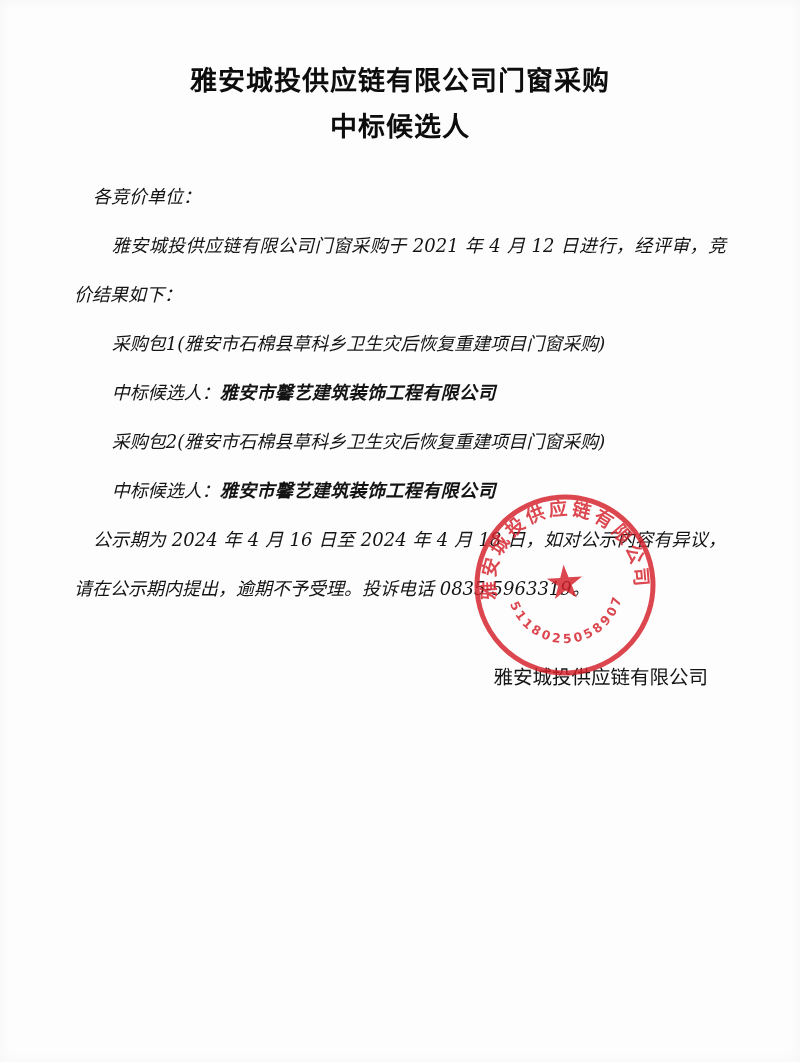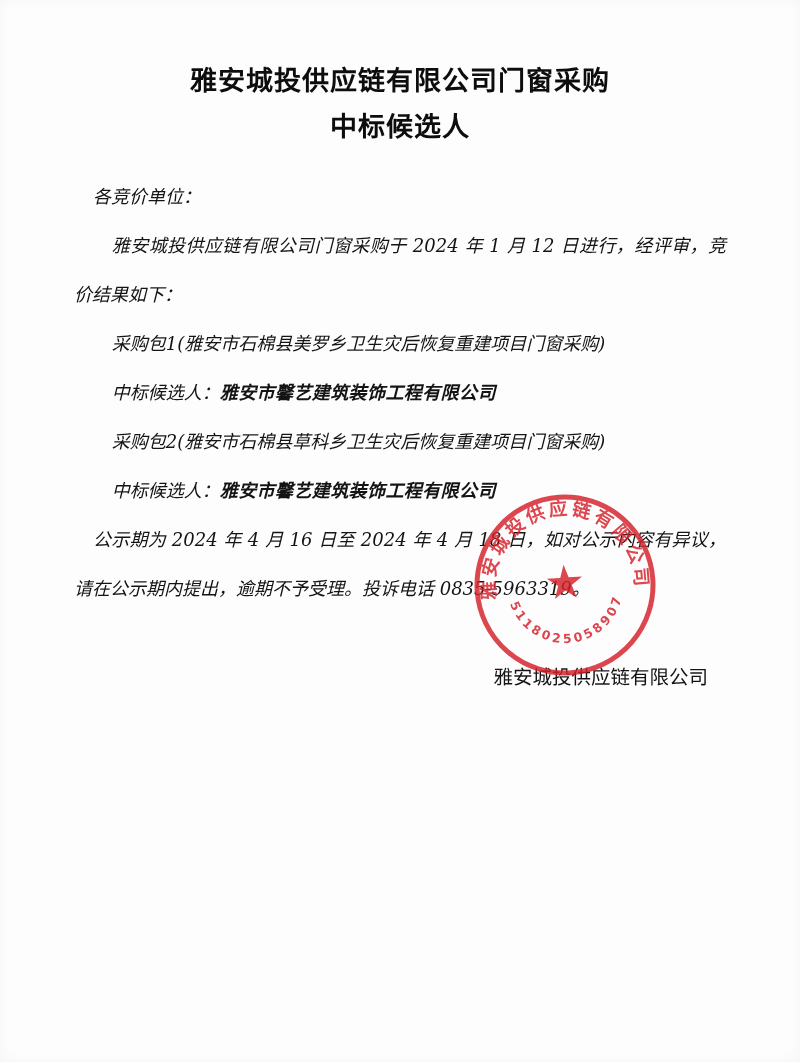--- a/index.html
+++ b/index.html
@@ -105,23 +105,23 @@
 
   <div class="doc-title">
     <span>雅安城投供应链有限公司门窗采购</span>
     <span class="line2">中标候选人</span>
   </div>
 
   <div class="body-block">
 
     <p class="p indent-1">各竞价单位：</p>
 
-    <p class="p indent">雅安城投供应链有限公司门窗采购于 2024 年 1 月 12 日进行，经评审，竞价结果如下：</p>
+    <p class="p indent">雅安城投供应链有限公司门窗采购于 2021 年 4 月 12 日进行，经评审，竞价结果如下：</p>
 
-    <p class="p indent">采购包1(雅安市石棉县美罗乡卫生灾后恢复重建项目门窗采购)</p>
+    <p class="p indent">采购包1(雅安市石棉县草科乡卫生灾后恢复重建项目门窗采购)</p>
 
     <p class="p indent">
       <span>中标候选人：</span><span class="bold-name">雅安市馨艺建筑装饰工程有限公司</span>
     </p>
 
     <p class="p indent">采购包2(雅安市石棉县草科乡卫生灾后恢复重建项目门窗采购)</p>
 
     <p class="p indent">
       <span>中标候选人：</span><span class="bold-name">雅安市馨艺建筑装饰工程有限公司</span>
     </p>

